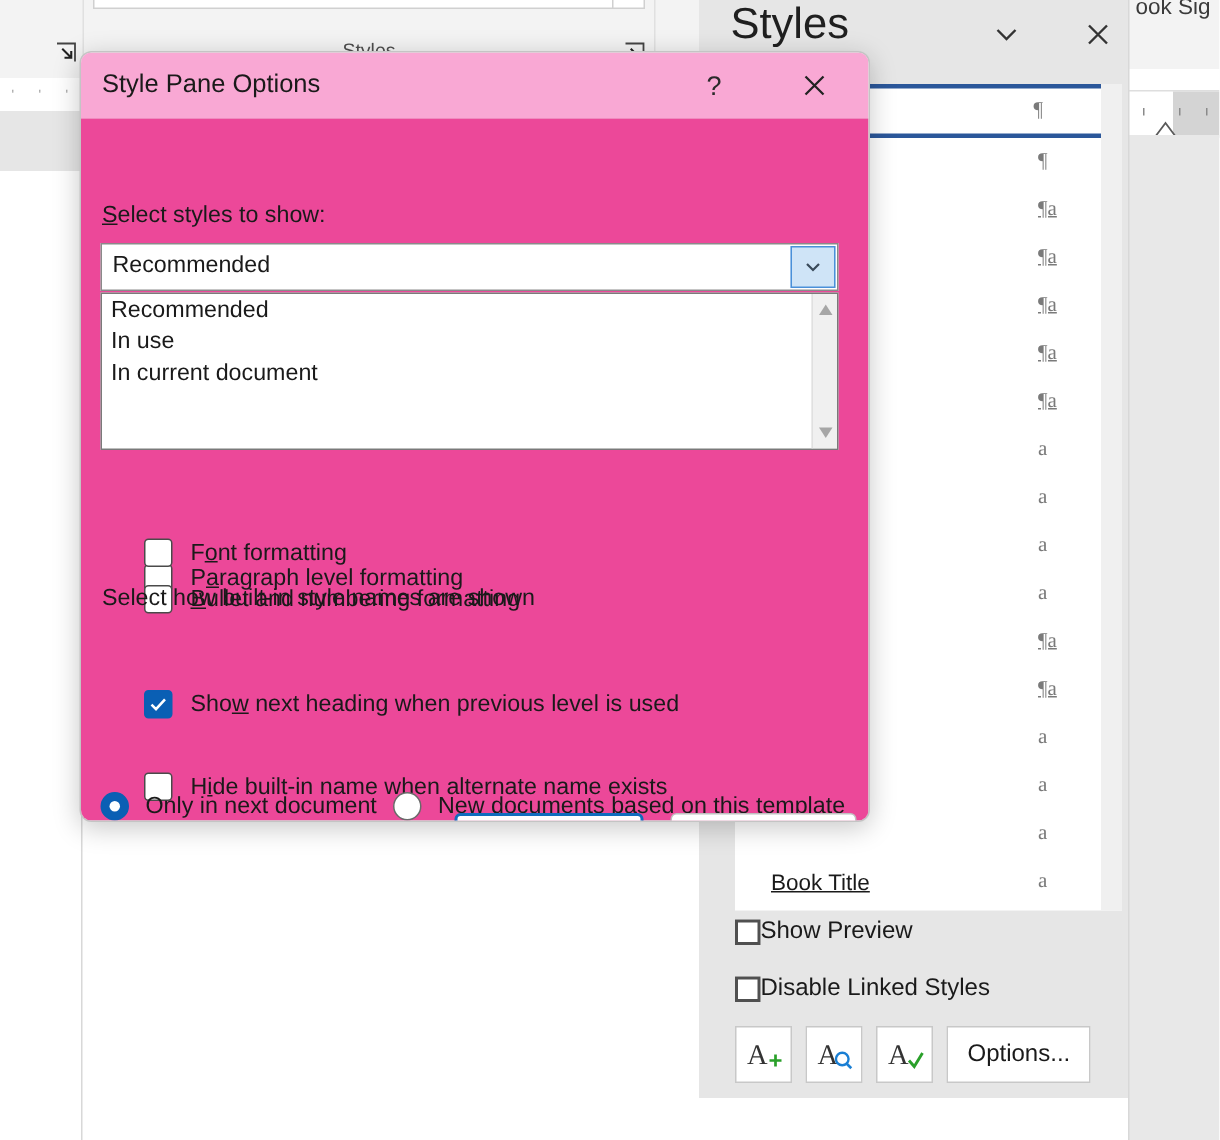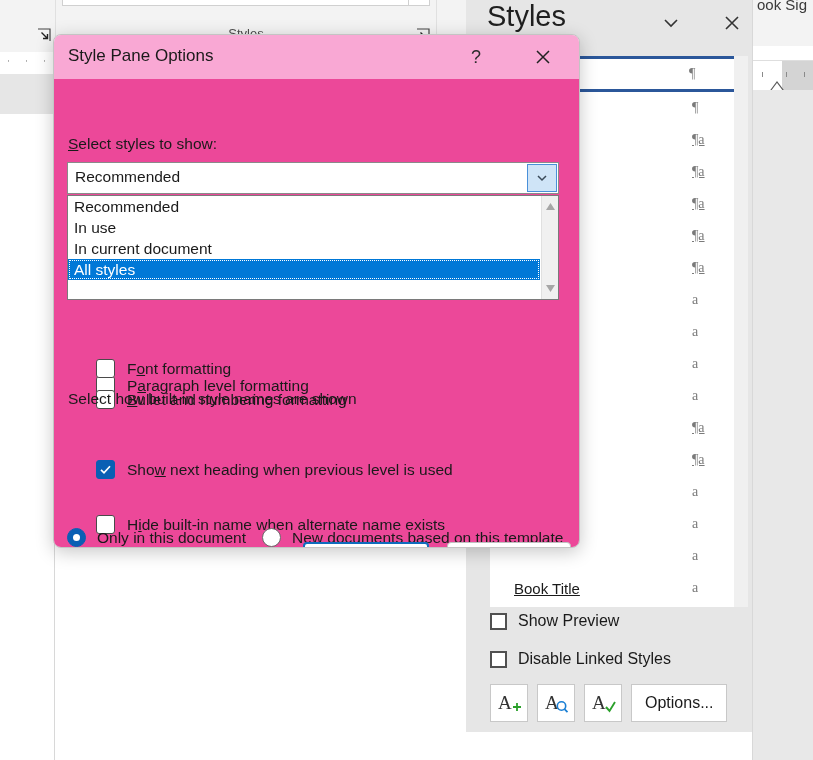--- a/index.html
+++ b/index.html
@@ -224,21 +224,20 @@
     right: 0; top: 0;
     width: 14px; height: 100%;
     background: #f0f0f0;
   }
 
   .pane-checkrow {
     position: absolute;
     left: 24px;
     display: flex;
     align-items: center;
-    gap: 11px;
     font-size: 16px;
     color: #1a1a1a;
   }
   .pane-checkrow.cr1 { top: 612px; }
   .pane-checkrow.cr2 { top: 650px; }
   .pane-check-box {
     width: 17px; height: 17px;
     border: 2px solid #505050;
     background: #ffffff;
     box-sizing: border-box;
@@ -675,21 +674,20 @@
         <svg width="14" height="14" viewBox="0 0 14 14">
           <path d="M3 5 L7 9 L11 5" fill="none" stroke="#3a4a5a" stroke-width="1.5"></path>
         </svg>
       </span>
     </div>
 
     <div class="dropdown" id="dropdown-list">
       <div class="dd-item">Recommended</div>
         <div class="dd-item">In use</div>
         <div class="dd-item">In current document</div>
-        <div class="dd-item selected">All styles</div>
         <div class="dd-scrollbar">
         <div class="dd-sb-arrow dd-sb-up">
           <svg width="11" height="9" viewBox="0 0 11 9">
               <path d="M5.5 1 L10 8 L1 8 Z" fill="#a6a6a6"></path>
             </svg>
         </div>
         <div class="dd-sb-arrow dd-sb-down">
           <svg width="11" height="9" viewBox="0 0 11 9">
               <path d="M5.5 8 L1 1 L10 1 Z" fill="#a6a6a6"></path>
             </svg>
@@ -723,21 +721,21 @@
       <span><span>Sho</span><u class="acc">w</u><span> next heading when previous level is used</span></span>
     </div>
 
     <div class="dlg-checkrow cb-hide">
       <span class="cbox"></span>
       <span><span>H</span><u class="acc">i</u><span>de built-in name when alternate name exists</span></span>
     </div>
 
     <div class="radio-row rr-only">
       <span class="radio checked"></span>
-      <span>Only in this document</span>
+      <span>Only in next document</span>
     </div>
 
     <div class="radio-row rr-new">
       <span class="radio"></span>
       <span>New documents based on this template</span>
     </div>
 
     <div class="dlg-actions">
       <div class="dlg-btn primary">OK</div>
       <div class="dlg-btn">Cancel</div>

